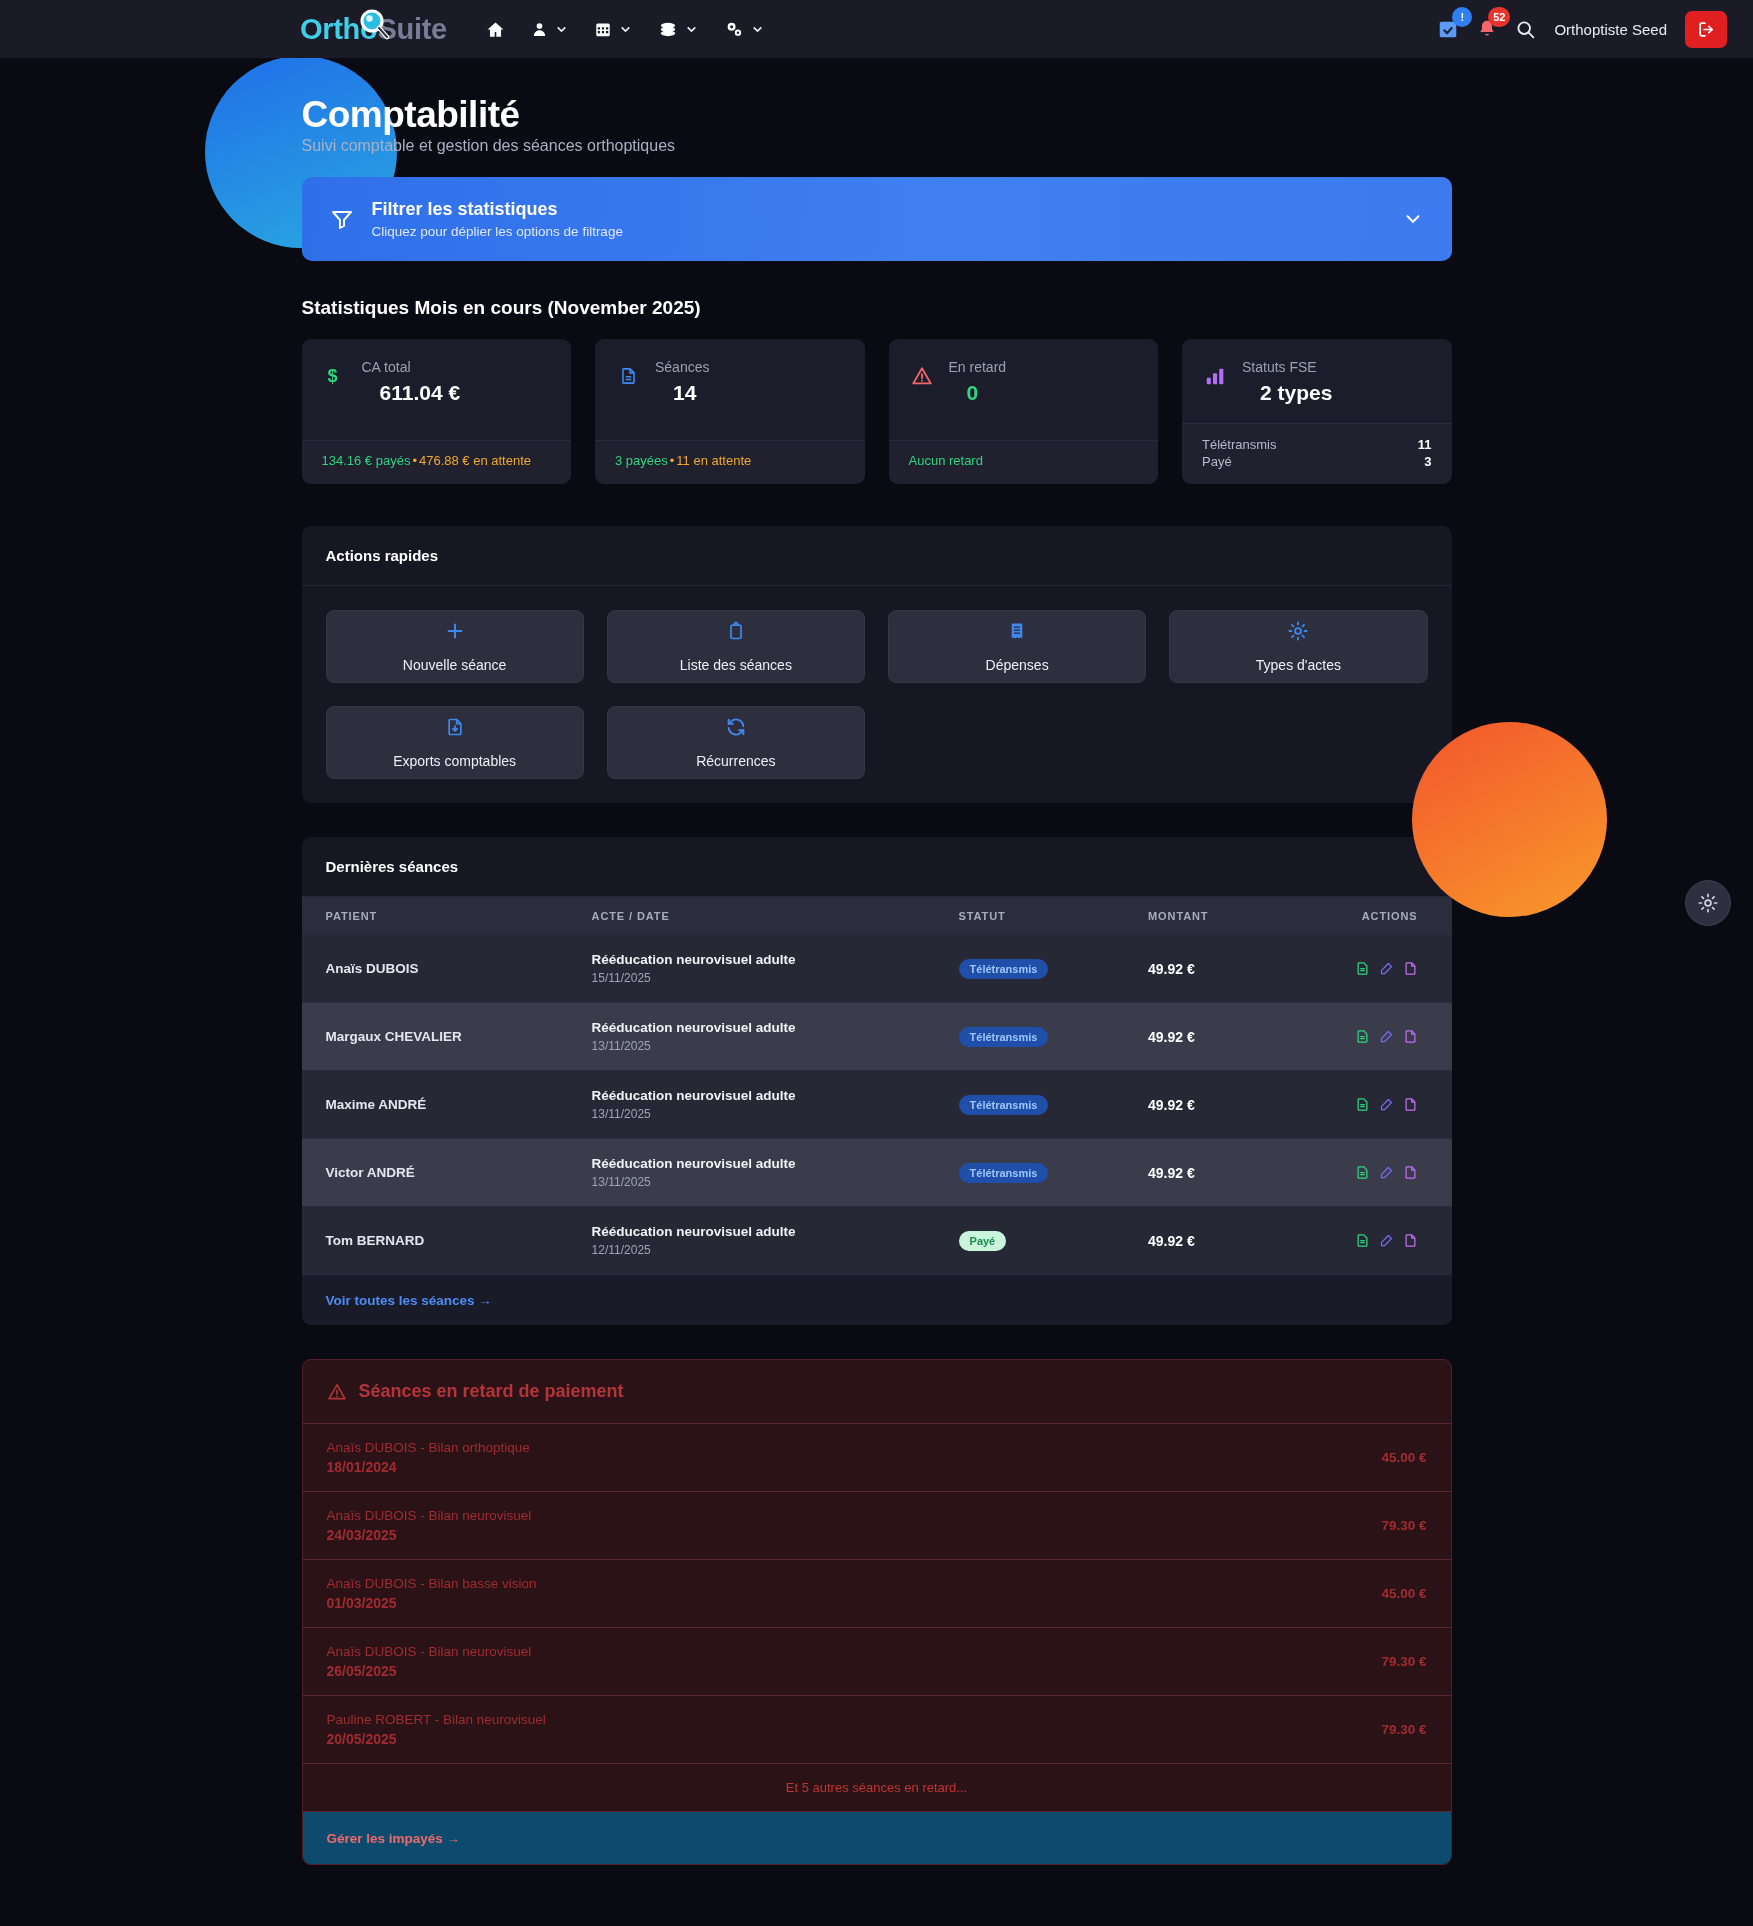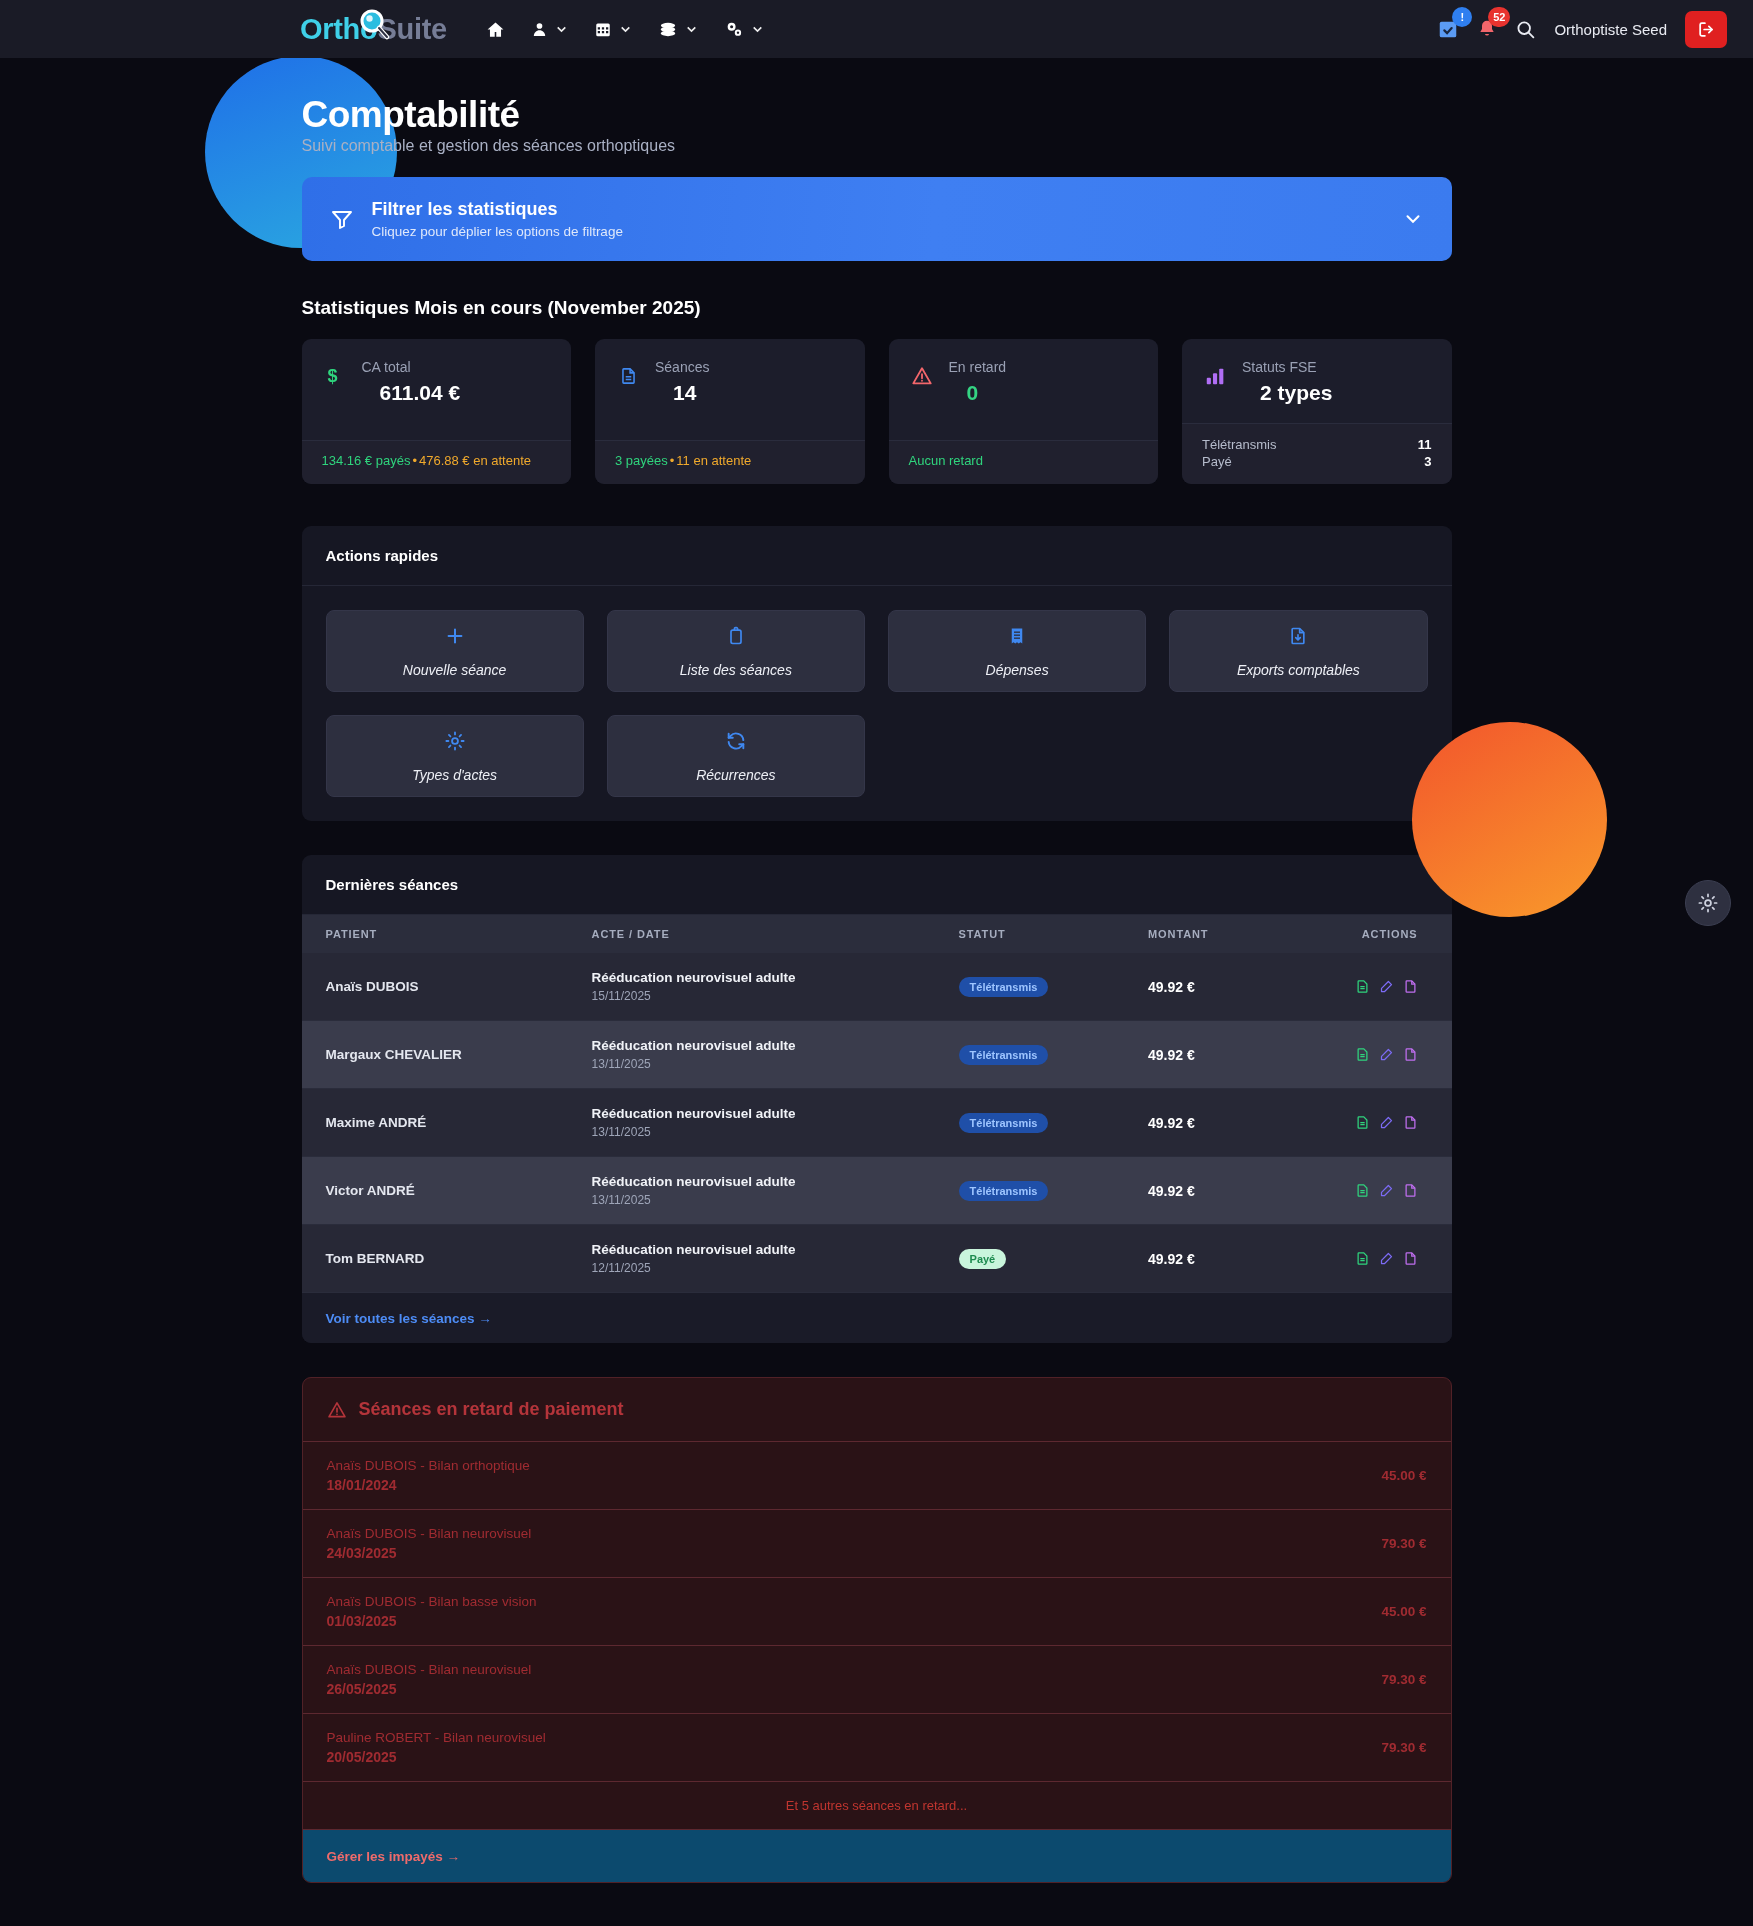--- a/index.html
+++ b/index.html
@@ -141,22 +141,22 @@
   .panel-head {
     padding: 21px 24px; border-bottom: 1px solid #252736;
     font-size: 15px; font-weight: 700; color: #ffffff;
   }
   .panel-body { padding: 24px; }
 
   
   .qa-grid { display: grid; grid-template-columns: repeat(4, 1fr); gap: 23px; }
   .qa-btn {
     background: #2d2f3f; border: 1px solid #343649; border-radius: 8px;
-    height: 82px; display: flex; flex-direction: column;
-    align-items: center; justify-content: center; gap: 11px; cursor: pointer; font-style: italic;
+    height: 73px; display: flex; flex-direction: column;
+    align-items: center; justify-content: center; gap: 11px; cursor: pointer;
   }
   .qa-label { font-size: 14px; color: #eef0f6; font-weight: 400; }
 
   
   table { width: 100%; border-collapse: collapse; }
   thead th {
     background: #2b2d3c;
     text-align: left;
     font-size: 11px; letter-spacing: .9px; font-weight: 700;
     color: #a6adbf; text-transform: uppercase;
@@ -478,37 +478,37 @@
                   <rect x="8" y="6" width="8" height="1.8" fill="#2d2f3f"></rect>
                   <rect x="8" y="10" width="8" height="1.8" fill="#2d2f3f"></rect>
                   <rect x="8" y="14" width="8" height="1.8" fill="#2d2f3f"></rect>
                 </svg>
             </span>
             <span class="qa-label">Dépenses</span>
           </div>
 
           <div class="qa-btn">
             <span>
+              <svg width="22" height="22" viewBox="0 0 24 24" fill="none" stroke="#3f88f0" stroke-width="2">
+                  <circle cx="12" cy="12" r="3.2"></circle>
+                  <path d="M12 2.6v2.2M12 19.2v2.2M21.4 12h-2.2M4.8 12H2.6M18.6 5.4l-1.6 1.6M7 17l-1.6 1.6M18.6 18.6 17 17M7 7 5.4 5.4" stroke-linecap="round"></path>
+                </svg>
+            </span>
+            <span class="qa-label">Types d'actes</span>
+          </div>
+
+          <div class="qa-btn">
+            <span>
               <svg width="20" height="22" viewBox="0 0 24 24" fill="none" stroke="#3f88f0" stroke-width="2" stroke-linejoin="round">
                   <path d="M14 3H6a1 1 0 0 0-1 1v16a1 1 0 0 0 1 1h12a1 1 0 0 0 1-1V8z"></path>
                   <path d="M14 3v5h5"></path>
                   <path d="M12 10.5v6M9.3 14l2.7 2.8 2.7-2.8" stroke-linecap="round"></path>
                 </svg>
             </span>
             <span class="qa-label">Exports comptables</span>
-          </div>
-
-          <div class="qa-btn">
-            <span>
-              <svg width="22" height="22" viewBox="0 0 24 24" fill="none" stroke="#3f88f0" stroke-width="2">
-                  <circle cx="12" cy="12" r="3.2"></circle>
-                  <path d="M12 2.6v2.2M12 19.2v2.2M21.4 12h-2.2M4.8 12H2.6M18.6 5.4l-1.6 1.6M7 17l-1.6 1.6M18.6 18.6 17 17M7 7 5.4 5.4" stroke-linecap="round"></path>
-                </svg>
-            </span>
-            <span class="qa-label">Types d'actes</span>
           </div>
 
           <div class="qa-btn">
             <span>
               <svg width="22" height="22" viewBox="0 0 24 24" fill="none" stroke="#3f88f0" stroke-width="2.1" stroke-linecap="round" stroke-linejoin="round">
                   <path d="M20 11a8 8 0 0 0-13.9-4.6L4 8.5"></path>
                   <path d="M4 4v4.5h4.5"></path>
                   <path d="M4 13a8 8 0 0 0 13.9 4.6L20 15.5"></path>
                   <path d="M20 20v-4.5h-4.5"></path>
                 </svg>

